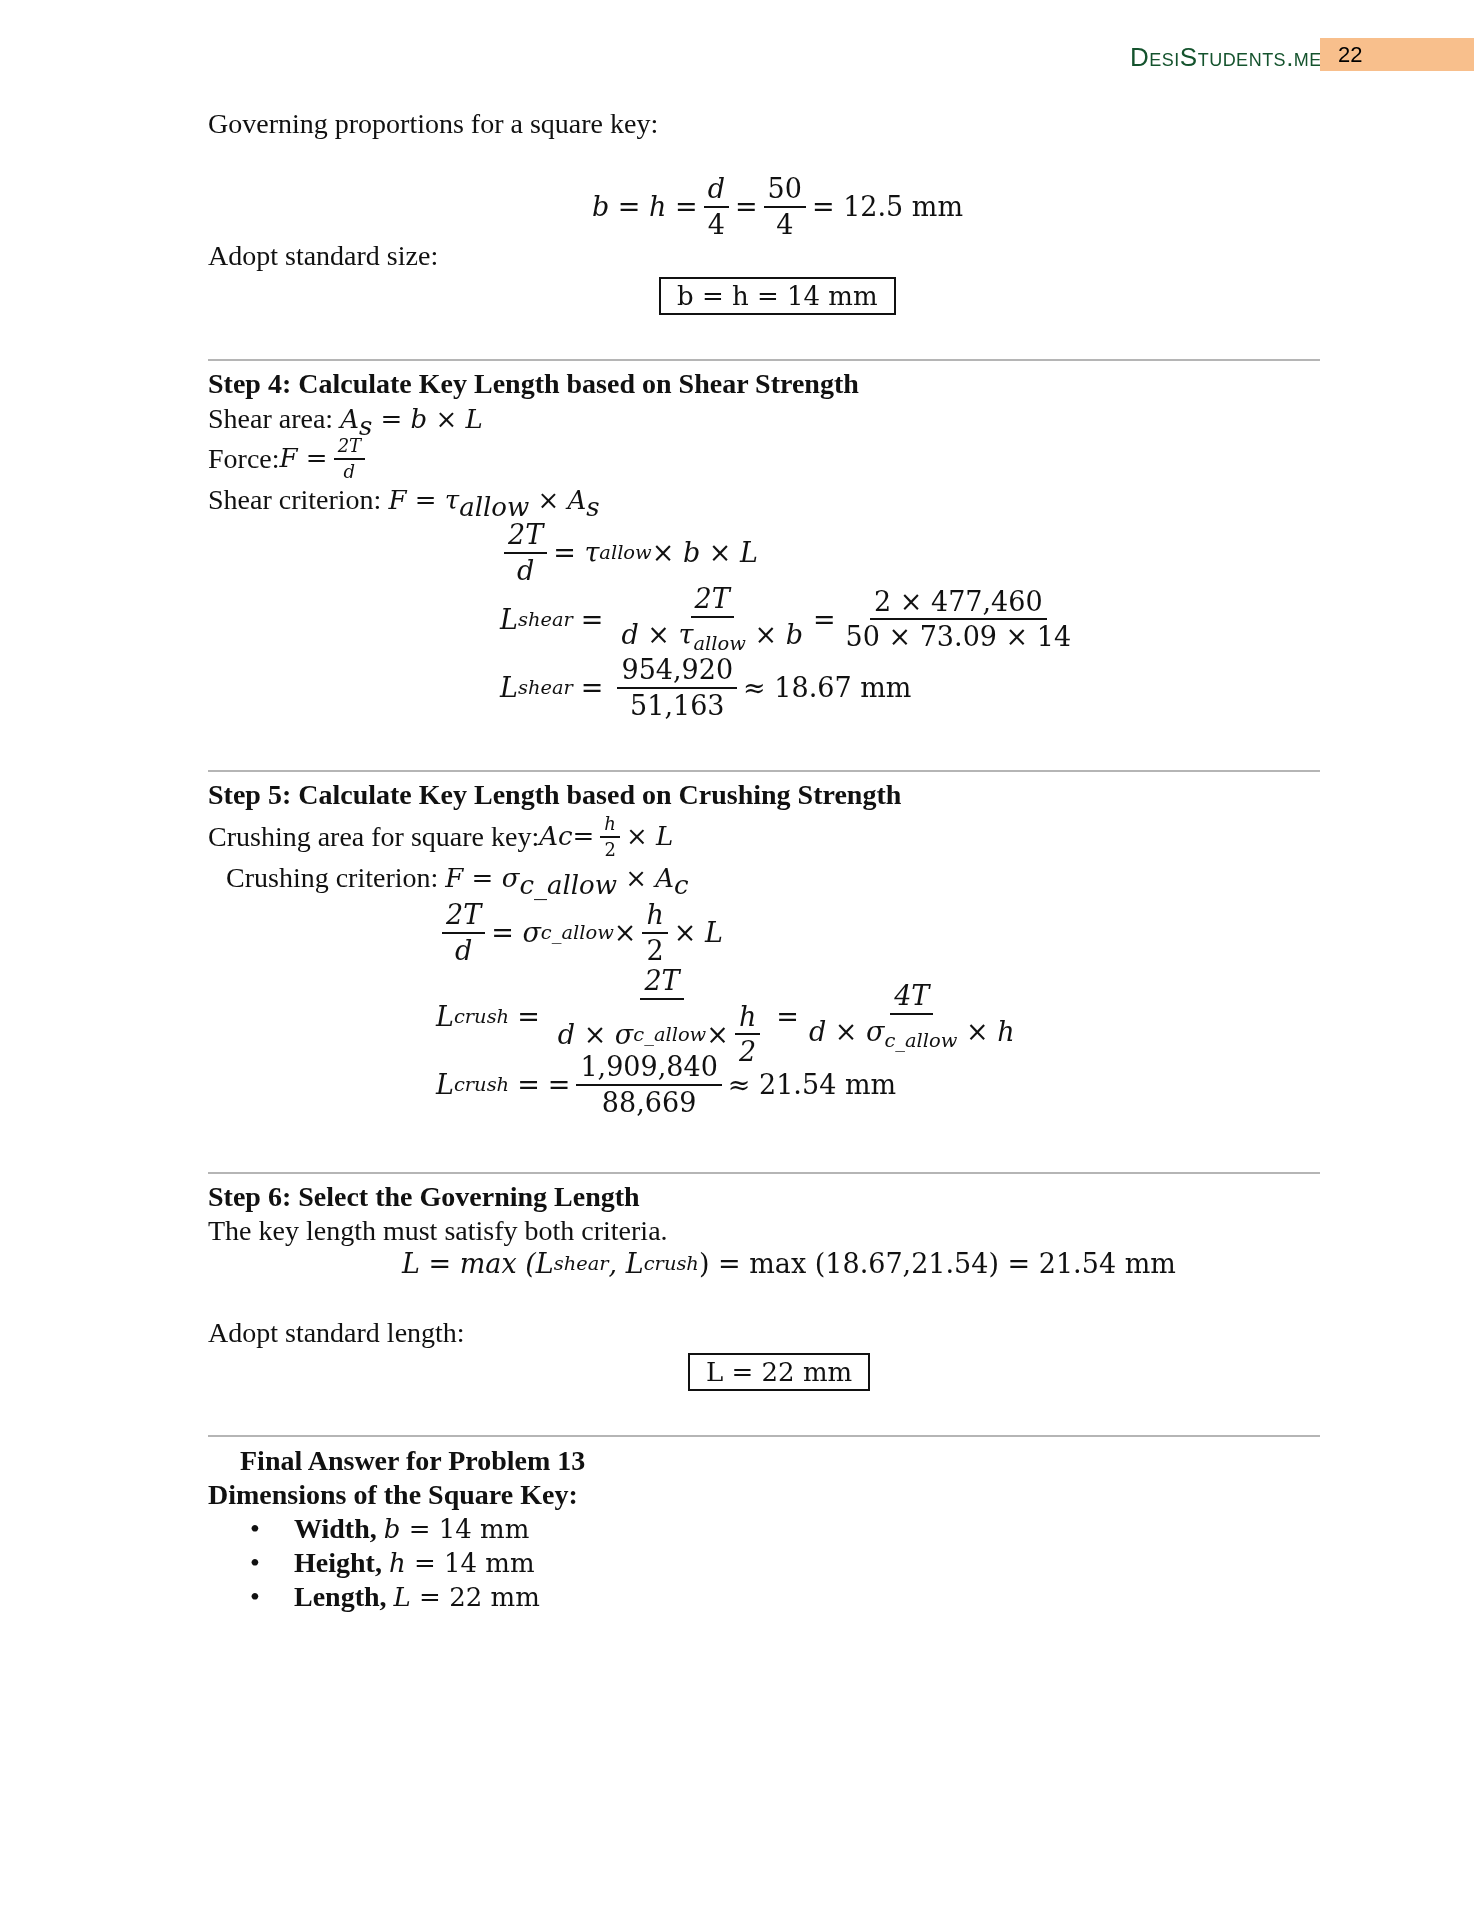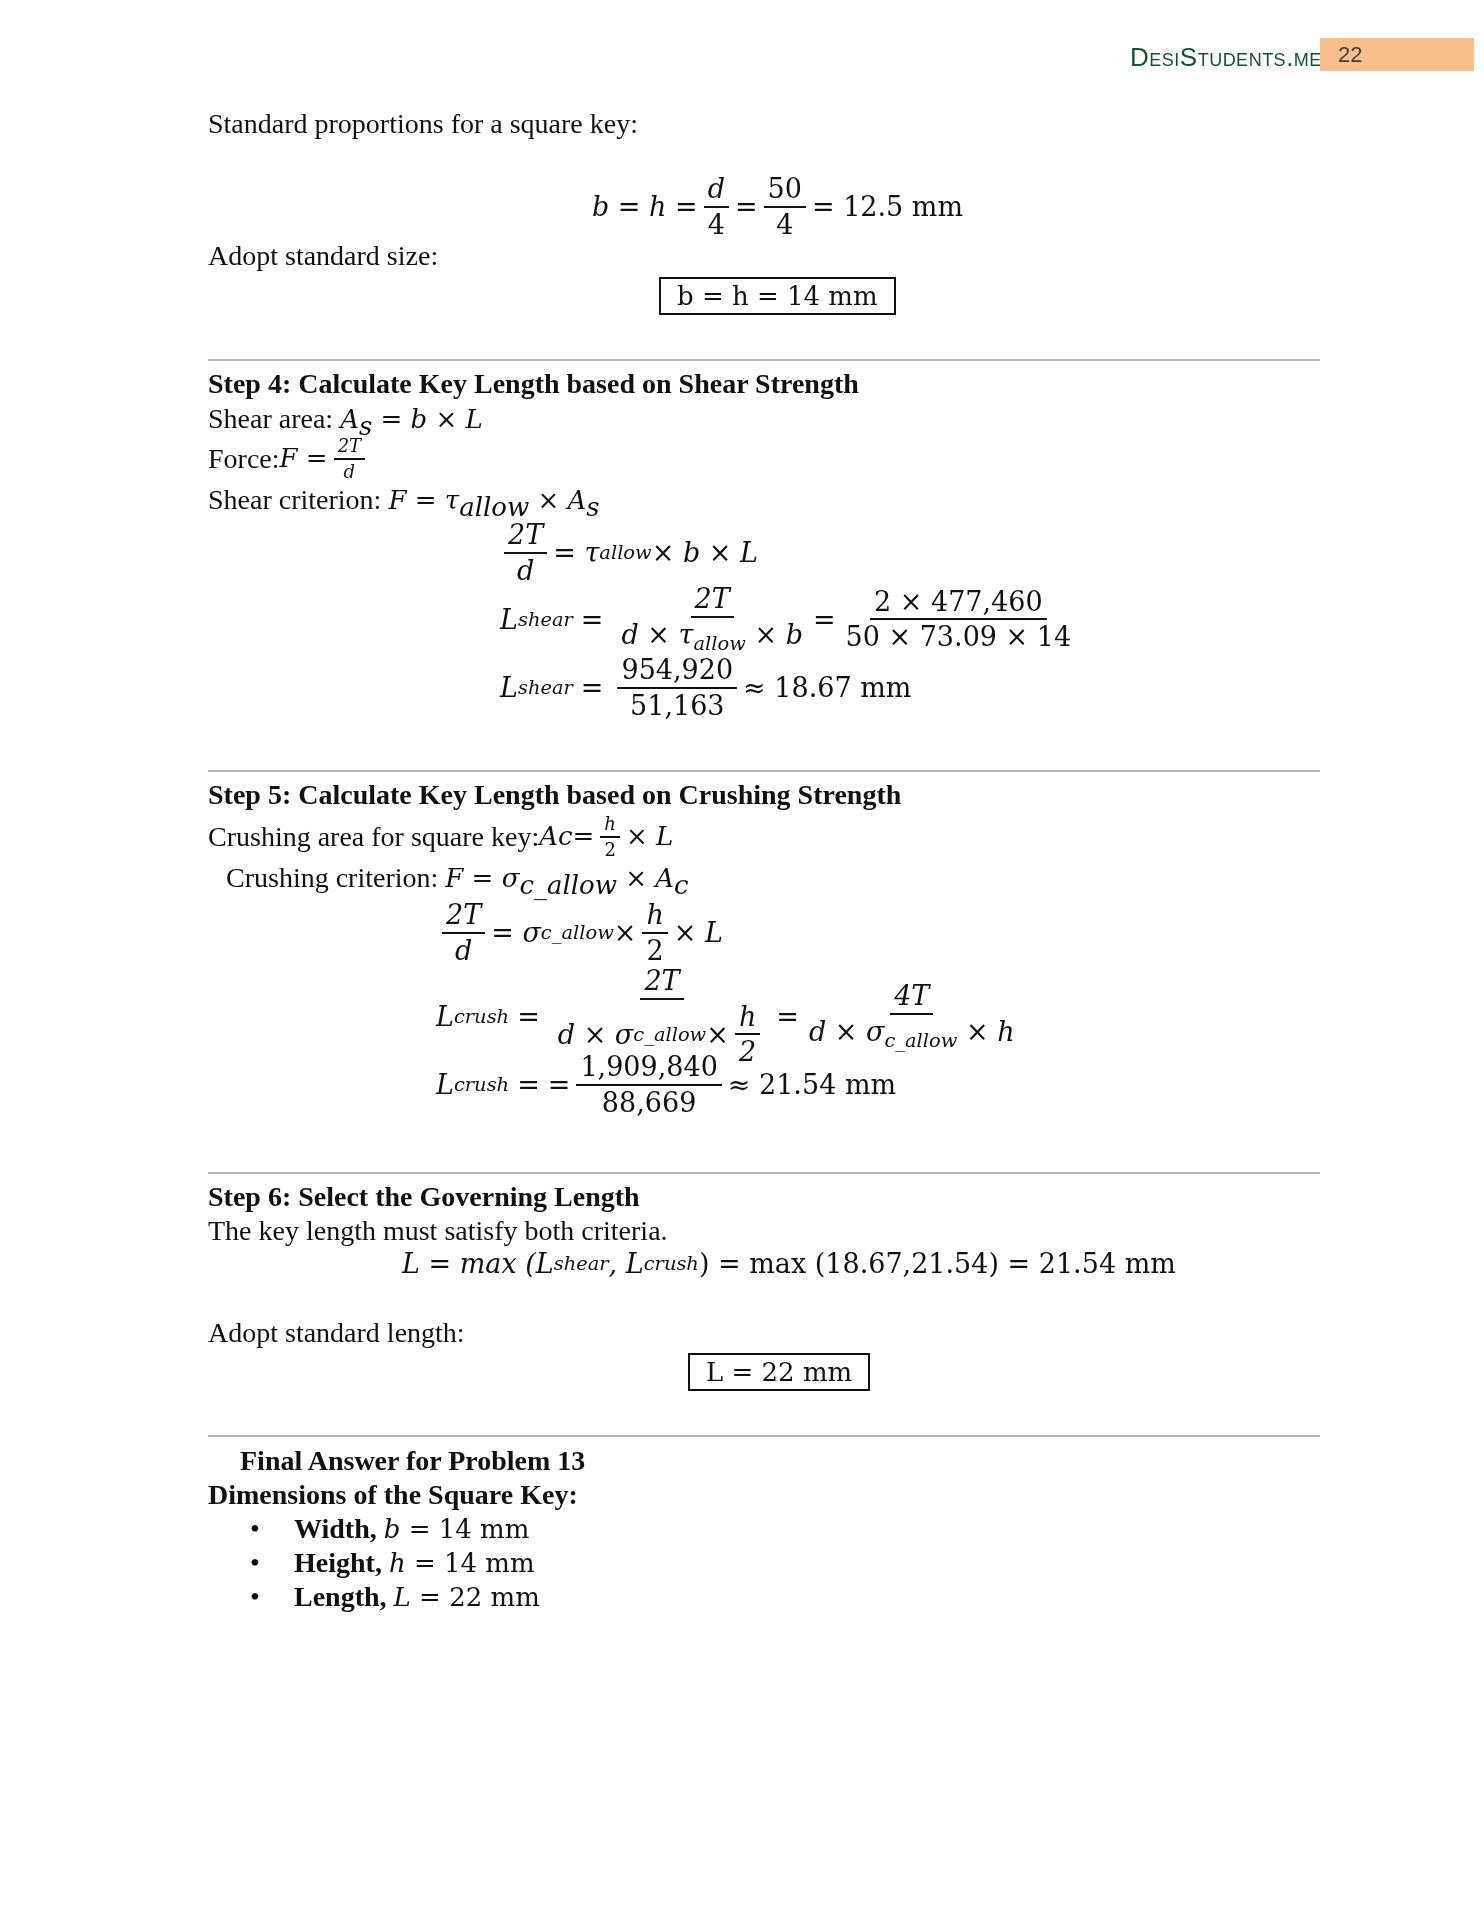--- a/index.html
+++ b/index.html
@@ -1,21 +1,21 @@
 <!DOCTYPE html>
 <html><head>
 <meta charset="utf-8">
 <style>
   html, body { margin: 0; padding: 0; background: #ffffff; }
   body { width: 1484px; height: 1920px; position: relative; overflow: hidden;
          font-family: "Liberation Serif", serif; color: #111; }
   .hdr-site { position: absolute; left: 1130px; top: 42px; font-family: "Liberation Sans", sans-serif;
               font-size: 26px; color: #14532d; font-variant: small-caps; letter-spacing: 0.5px; }
   .hdr-page { position: absolute; left: 1320px; top: 38px; width: 154px; height: 33px;
-              background: #f8bf8c; color: #404040; font-family: "Liberation Sans", sans-serif;
+              background: #f8bf8c; color: #000000; font-family: "Liberation Sans", sans-serif;
               font-size: 22px; line-height: 33px; padding-left: 18px; box-sizing: border-box; }
   .t { position: absolute; font-size: 28px; white-space: nowrap; line-height: 1.15; }
   .b { font-weight: bold; }
   .m { font-family: "DejaVu Serif", serif; font-size: 26px; }
   .mi { font-style: italic; }
   .eq { position: absolute; font-family: "DejaVu Serif", serif; font-size: 27px; white-space: nowrap;
         display: flex; align-items: center; }
   .frac { display: inline-flex; flex-direction: column; align-items: center; margin: 0 6px; vertical-align: middle; }
   .frac .num { border-bottom: 2px solid #111; padding: 0 4px 2px; line-height: 1.1; }
   .frac .den { padding: 2px 4px 0; line-height: 1.1; }
@@ -27,21 +27,21 @@
   .bullet { position: absolute; left: 250px; font-size: 28px; }
   .li { position: absolute; left: 294px; font-size: 28px; white-space: nowrap; }
   .sp { margin: 0 8px; }
 </style>
 </head>
 <body>
 
 <div class="hdr-site">DesiStudents.me</div>
 <div class="hdr-page">22</div>
 
-<div class="t" style="left:208px; top:108px;">Standard proportions for a square key:</div>
+<div class="t" style="left:208px; top:108px;">Governing proportions for a square key:</div>
 <div class="eq" style="left:592px; top:138px;margin-top:36px;">
   <span class="mi">b = h =</span>
   <span class="frac">
       <span class="num mi">d</span>
       <span class="den">4</span>
     </span>
   <span>=</span>
   <span class="frac">
       <span class="num">50</span>
       <span class="den">4</span>

